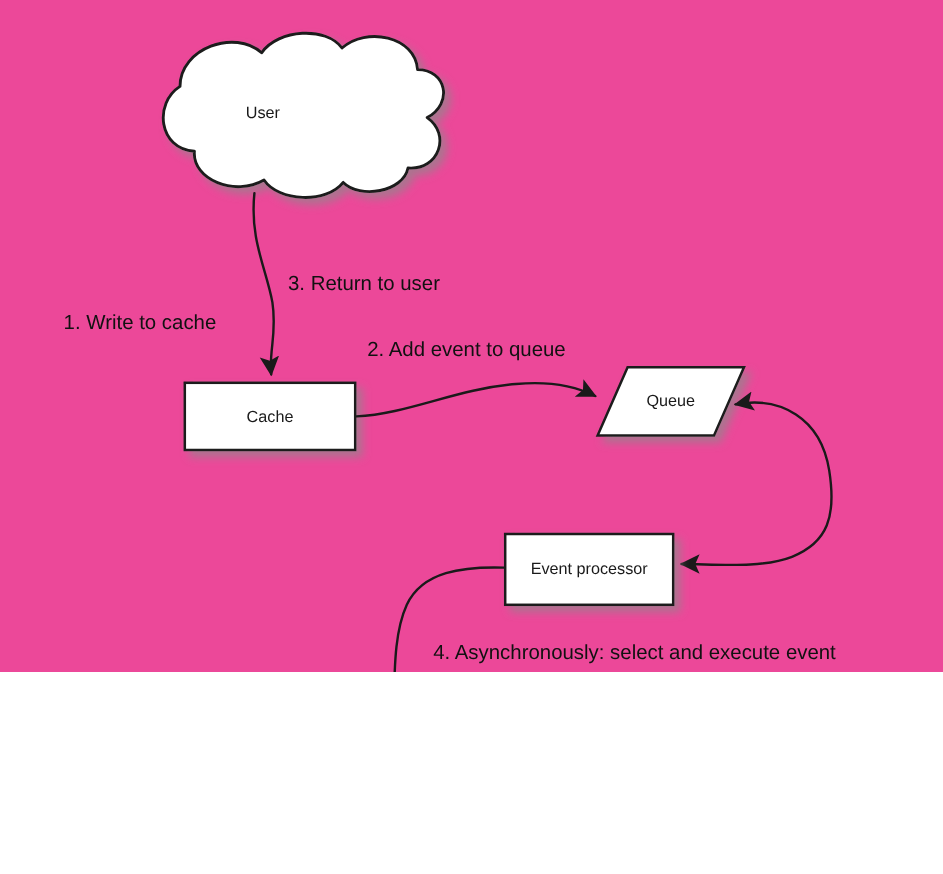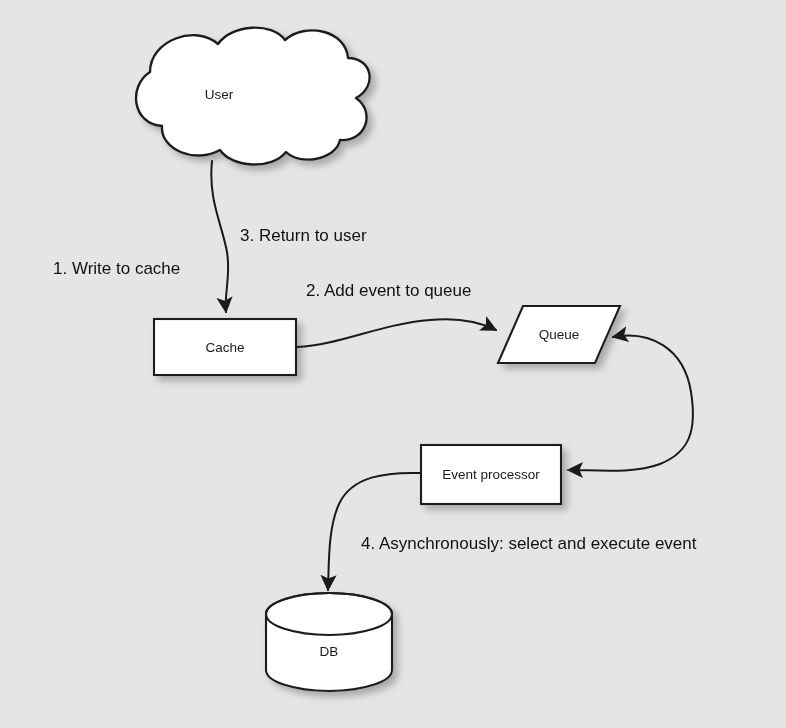--- a/index.html
+++ b/index.html
@@ -7,22 +7,22 @@
     padding: 0;
     background: #ffffff;
   }
   body {
     font-family: "Liberation Sans", sans-serif;
     -webkit-font-smoothing: antialiased;
   }
   #canvas {
     position: relative;
     width: 786px;
-    height: 728px;
-    background: #e5e5e5;
+    height: 560px;
+    background: #ec4899;
     overflow: hidden;
   }
   #diagram-svg {
     position: absolute;
     left: 0;
     top: 0;
     width: 786px;
     height: 728px;
   }
   .node-label {

